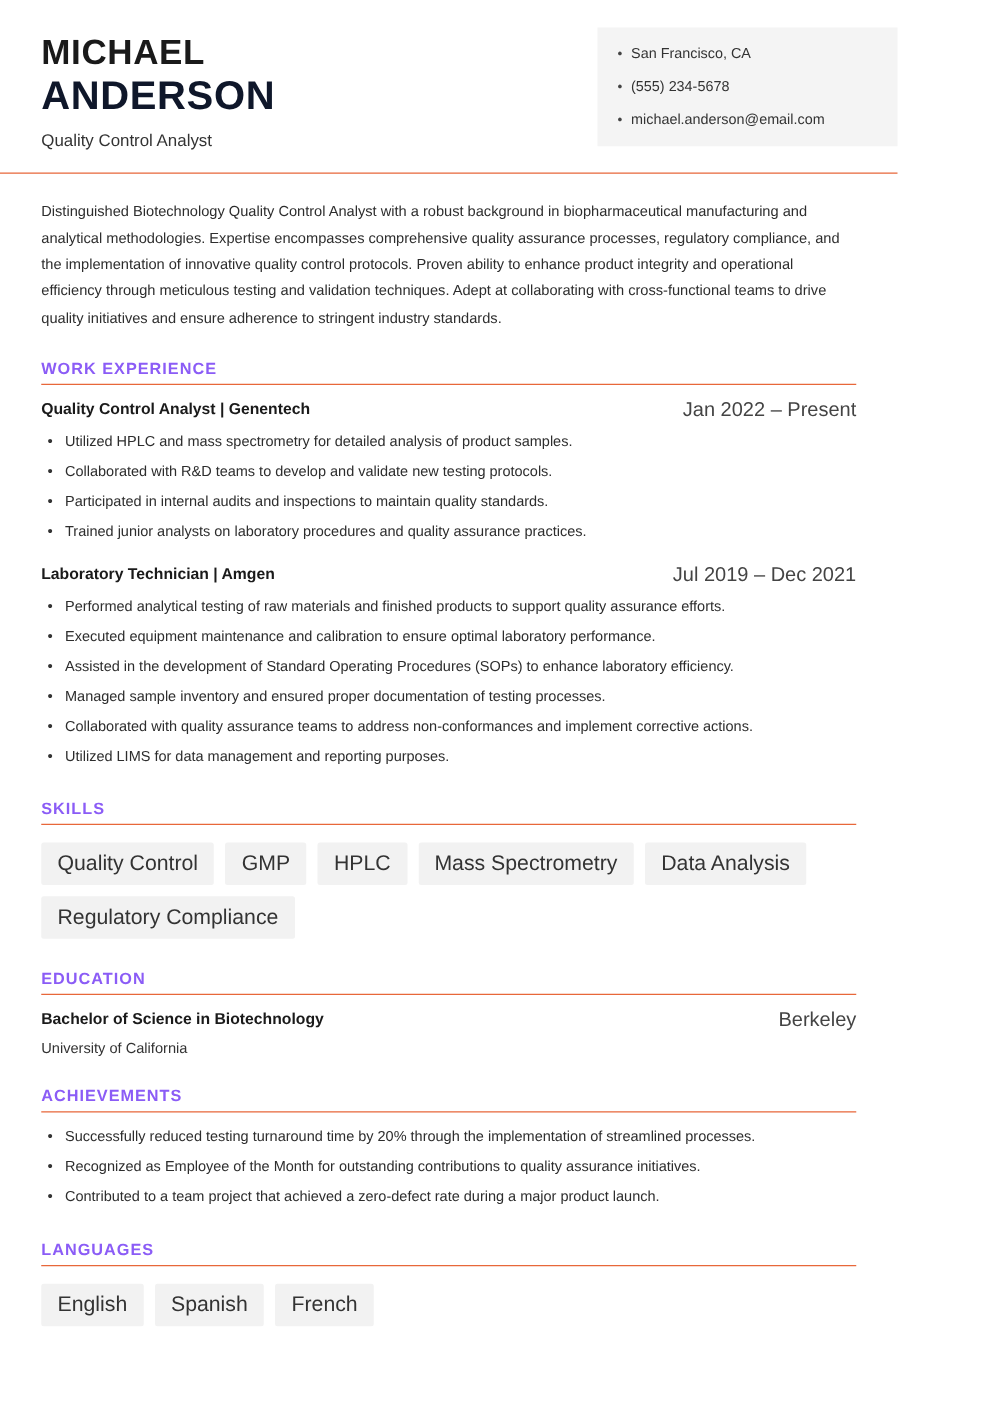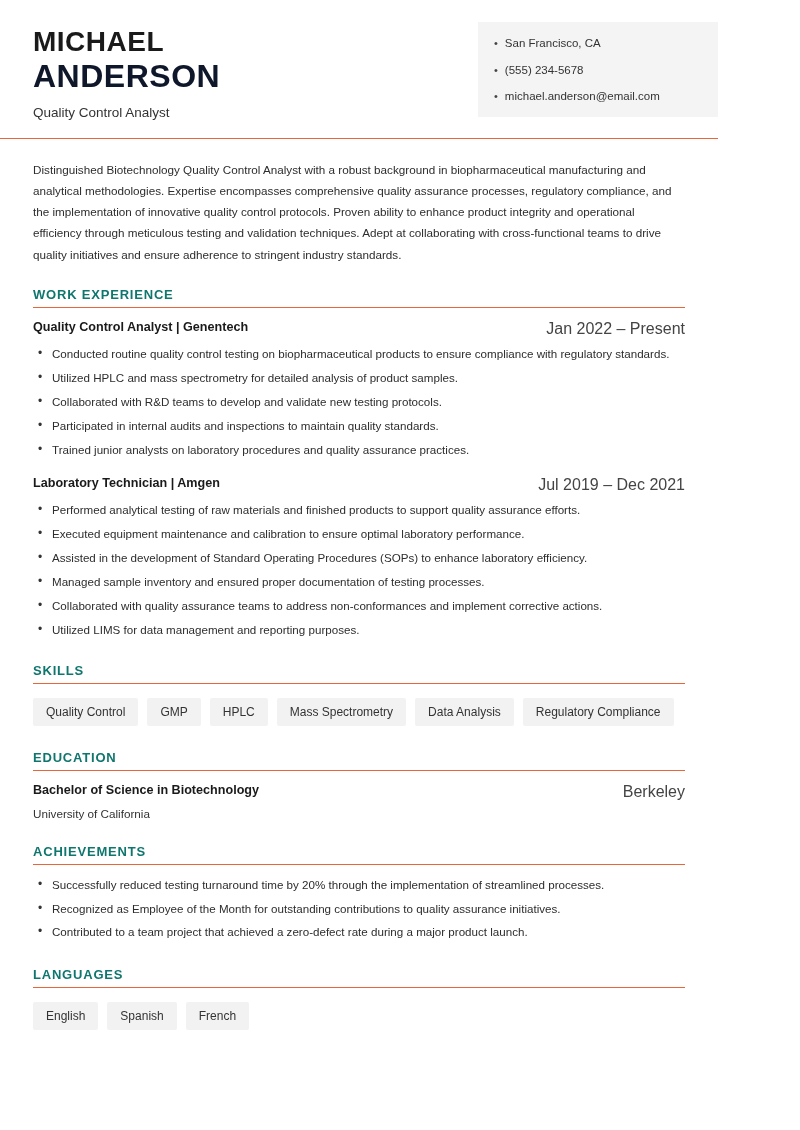--- a/index.html
+++ b/index.html
@@ -98,21 +98,21 @@
     color: #2d2d2d;
     padding-top: 20px;
     padding-bottom: 4px;
     text-align: left;
   }
 
   .section {
     margin-top: 18px;
   }
   .section-title {
-    color: #0f766e;
+    color: #8b5cf6;
     font-size: 13px;
     font-weight: bold;
     letter-spacing: 0.8px;
     text-transform: uppercase;
     margin-bottom: 5px;
   }
   .section-rule {
     border: 0;
     border-top: 1px solid #e8673a;
     margin: 0 0 12px 0;
@@ -162,21 +162,21 @@
   
   .chips {
     display: flex;
     flex-wrap: wrap;
     gap: 9px;
     padding-top: 2px;
   }
   .chip {
     background: #f2f2f2;
     color: #333333;
-    font-size: 12px;
+    font-size: 17px;
     padding: 7px 13px;
     border-radius: 2px;
     white-space: nowrap;
   }
 
   
   .edu-sub {
     font-size: 11.7px;
     color: #333333;
     margin-top: 6px;
@@ -219,21 +219,20 @@
     <div class="section">
       <div class="section-title">WORK EXPERIENCE</div>
       <hr class="section-rule">
 
       <div class="entry">
         <div class="entry-head">
           <div class="entry-title">Quality Control Analyst | Genentech</div>
           <div class="entry-date">Jan 2022 – Present</div>
         </div>
         <ul class="bullets">
-          <li>Conducted routine quality control testing on biopharmaceutical products to ensure compliance with regulatory standards.</li>
           <li>Utilized HPLC and mass spectrometry for detailed analysis of product samples.</li>
           <li>Collaborated with R&amp;D teams to develop and validate new testing protocols.</li>
           <li>Participated in internal audits and inspections to maintain quality standards.</li>
           <li>Trained junior analysts on laboratory procedures and quality assurance practices.</li>
         </ul>
       </div>
 
       <div class="entry" style="margin-top:18px;">
         <div class="entry-head">
           <div class="entry-title">Laboratory Technician | Amgen</div>

